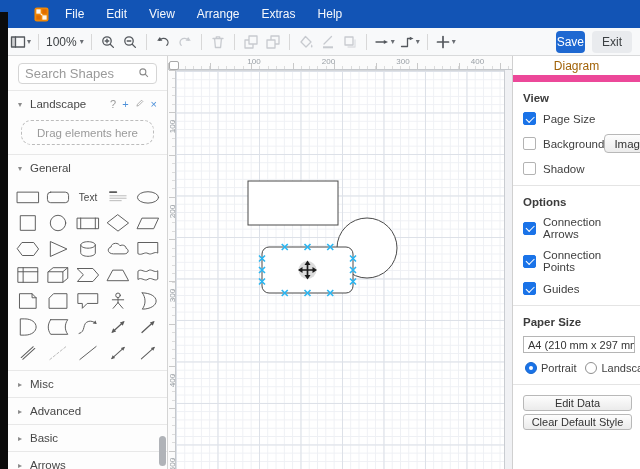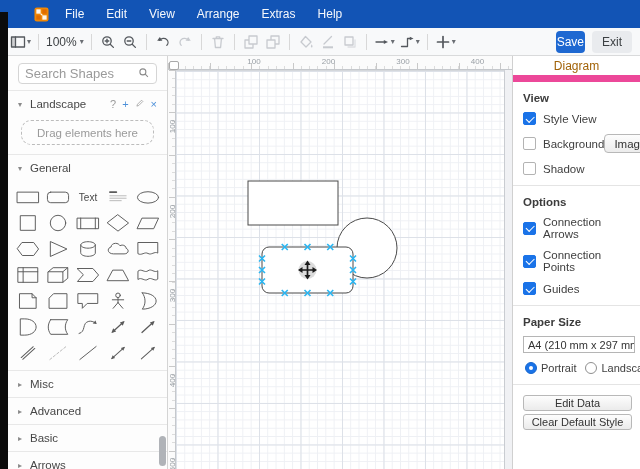--- a/index.html
+++ b/index.html
@@ -601,21 +601,21 @@
     <div id="ruler-corner"></div>
   </main>
 
   <aside id="right-panel">
     <div class="fp-tab">Diagram</div>
     <div class="fp-body">
 
       <div class="fp-title">View</div>
       <div class="fp-row">
         <span class="cb checked"></span>
-        <span>Style View</span>
+        <span>Page Size</span>
       </div>
       <div class="fp-row">
         <span class="cb"></span>
         <span>Background</span>
         <span class="fp-spacer"></span>
         <button class="mini-btn">Image</button>
       </div>
       <div class="fp-row">
         <span class="cb"></span>
         <span>Shadow</span>

